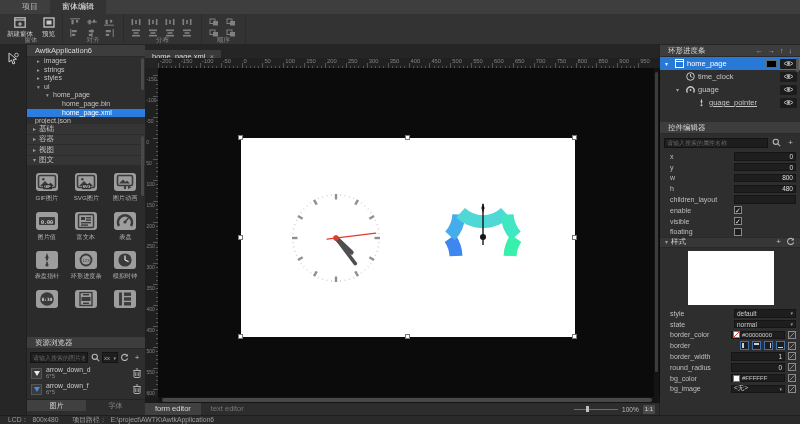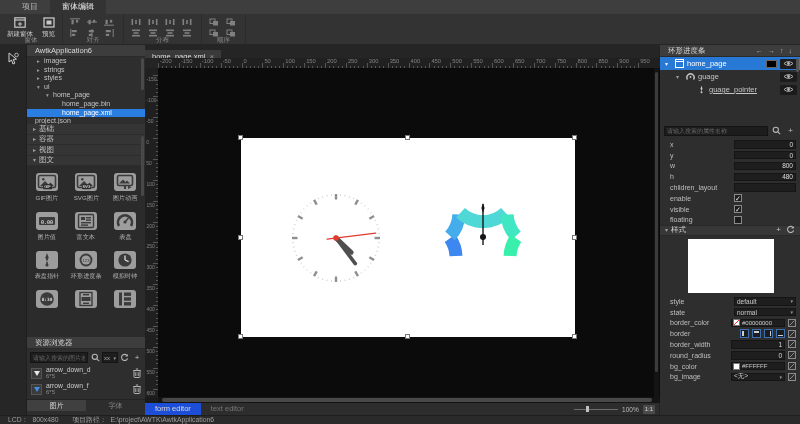--- a/index.html
+++ b/index.html
@@ -68,21 +68,21 @@
 .vlab{position:absolute;left:1px;font-size:5.5px;color:#828282;transform:scale(.9)}
 #viewport{position:absolute;left:13px;top:23px;width:502px;height:329px;background:#0b0b0b;overflow:hidden}
 #whitecanvas{position:absolute;left:83px;top:70px;width:334px;height:199px;background:#fff}
 .handle{position:absolute;width:5px;height:5px;background:#fff;border:1px solid #777}
 #hscroll{position:absolute;left:13px;top:352px;width:502px;height:6px;background:#141414}
 #hscrollthumb{position:absolute;left:4px;top:1px;width:490px;height:4px;background:#484848;border-radius:2px}
 #vscroll{position:absolute;right:0;top:23px;width:5px;height:329px;background:#141414}
 #vscrollthumb{position:absolute;left:1px;top:4px;width:3px;height:300px;background:#3c3c3c;border-radius:2px}
 #canvasbottom{position:absolute;left:0;top:358px;width:100%;height:12px;background:#2d2d2d;display:flex;align-items:stretch}
 .btab{padding:0 10px;font-size:7.5px;line-height:12px;color:#777}
-.btab.active{background:#1d4ed8;color:#d8d8d8}
+.btab.active{background:#404040;color:#d8d8d8}
 #zoomctrls{margin-left:auto;display:flex;align-items:center;gap:4px;padding-right:4px}
 #zslider{position:relative;width:44px;height:12px}
 #zslider .track{position:absolute;left:0;top:5.5px;width:44px;height:1px;background:#6a6a6a}
 #zslider .knob{position:absolute;left:12px;top:3px;width:3px;height:6px;background:#c0c0c0}
 #zoomlabel{font-size:6.5px;color:#bbb}
 #ratio{font-size:6px;background:#4a4a4a;color:#ddd;padding:0 2px;line-height:9px;border-radius:1px}
 
 #objectpanel{position:absolute;left:660px;top:45px;width:140px;height:77px;background:#2e2e2e;overflow:hidden}
 #objhead .navarrows{margin-left:auto;display:flex;gap:5px;padding-right:8px;color:#b5b5b5;font-size:7px}
 .orow{height:13px;display:flex;align-items:center;font-size:7.5px;color:#c5c5c5;gap:3px;padding-right:3px}
@@ -923,20 +923,37 @@
         <span style="flex: 1 1 0%;">home_page</span>
         <span class="swatch" style="background: rgb(0, 0, 0);"></span>
         <span class="eyechip">
           <svg width="11" height="7" viewBox="0 0 11 7">
             <path d="M1 3.5 Q5.5 -0.5 10 3.5 Q5.5 7.5 1 3.5 Z" fill="none" stroke="#b8b8b8" stroke-width="0.9"></path>
             <circle cx="5.5" cy="3.5" r="1.4" fill="#b8b8b8"></circle>
           </svg>
         </span>
       </div>
       <div class="orow" style="padding-left: 16px;">
+        <span class="arrowglyph" style="width: 6px;"></span>
+        <span class="oicon">
+          <svg width="9" height="9" viewBox="0 0 9 9">
+            <circle cx="4.5" cy="4.5" r="3.8" fill="none" stroke="#c9c9c9"></circle>
+            <line x1="4.5" y1="4.5" x2="4.5" y2="2" stroke="#c9c9c9"></line>
+            <line x1="4.5" y1="4.5" x2="6.4" y2="5.4" stroke="#c9c9c9"></line>
+          </svg>
+        </span>
+        <span style="flex: 1 1 0%;">time_clock</span>
+        <span class="eyechip">
+          <svg width="11" height="7" viewBox="0 0 11 7">
+            <path d="M1 3.5 Q5.5 -0.5 10 3.5 Q5.5 7.5 1 3.5 Z" fill="none" stroke="#b8b8b8" stroke-width="0.9"></path>
+            <circle cx="5.5" cy="3.5" r="1.4" fill="#b8b8b8"></circle>
+          </svg>
+        </span>
+      </div>
+      <div class="orow" style="padding-left: 16px;">
         <span class="arrowglyph" style="width: 6px;">▾</span>
         <span class="oicon">
           <svg width="9" height="9" viewBox="0 0 9 9">
             <path d="M1.5 7.5 A3.6 3.6 0 1 1 7.5 7.5" fill="none" stroke="#c9c9c9" stroke-width="1.4"></path>
             <circle cx="4.5" cy="5" r="0.9" fill="#c9c9c9"></circle>
           </svg>
         </span>
         <span style="flex: 1 1 0%;">guage</span>
         <span class="eyechip">
           <svg width="11" height="7" viewBox="0 0 11 7">
@@ -959,20 +976,24 @@
             <path d="M1 3.5 Q5.5 -0.5 10 3.5 Q5.5 7.5 1 3.5 Z" fill="none" stroke="#b8b8b8" stroke-width="0.9"></path>
             <circle cx="5.5" cy="3.5" r="1.4" fill="#b8b8b8"></circle>
           </svg>
         </span>
       </div>
     </div>
   <div id="objscroll"></div>
 </div>
 
 <div id="proppanel">
+  <div class="phead">
+    <span class="arrowglyph"></span>
+    <span>控件编辑器</span>
+  </div>
   <div id="propsearch">
     <input placeholder="请输入搜索的属性名称" style="">
     <span class="minibtn" id="propsearchicon">
         <svg width="9" height="9" viewBox="0 0 9 9">
           <circle cx="3.8" cy="3.8" r="2.6" fill="none" stroke="#b5b5b5" stroke-width="1.1"></circle>
           <line x1="5.8" y1="5.8" x2="8.2" y2="8.2" stroke="#b5b5b5" stroke-width="1.1"></line>
         </svg>
       </span>
     <span class="minibtn">+</span>
   </div>

